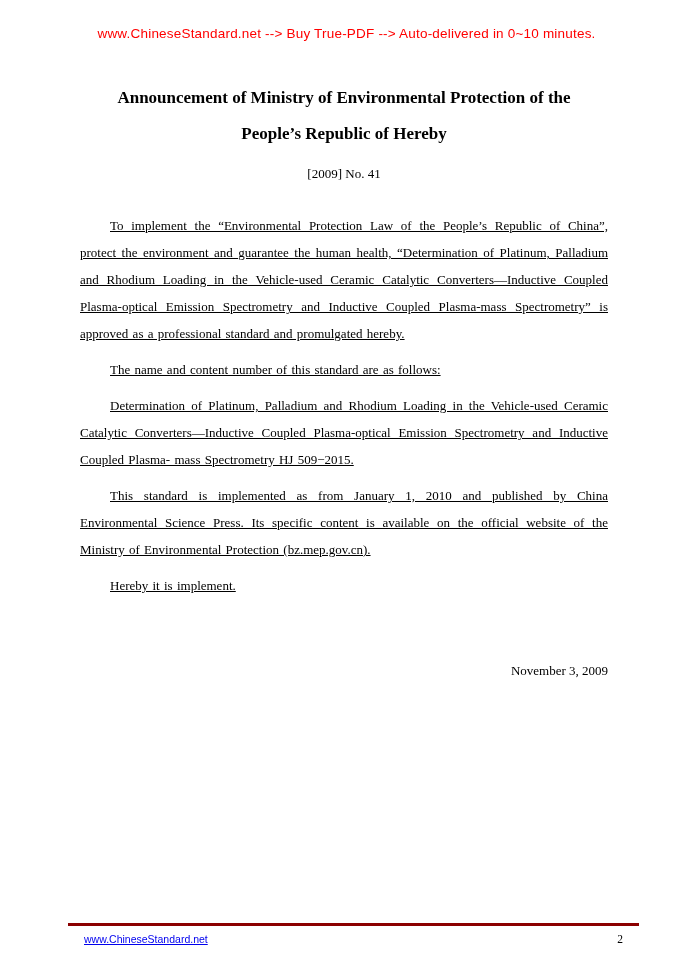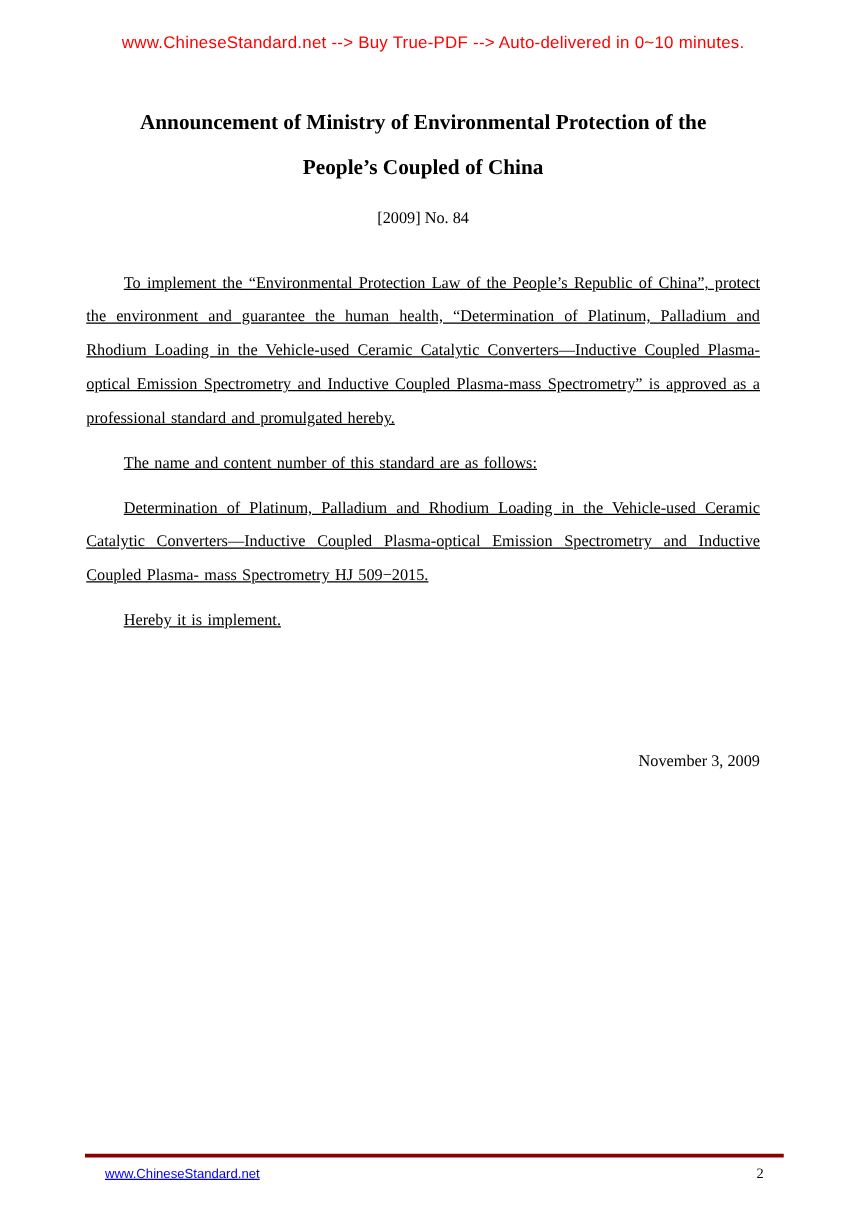--- a/index.html
+++ b/index.html
@@ -28,21 +28,21 @@
     width: 100%;
     text-align: center;
     font-family: "Liberation Sans", sans-serif;
     font-size: 13.5px;
     color: #ff0000;
     letter-spacing: 0.2px;
   }
   .content {
     position: absolute;
     top: 80px;
-    left: 69px;
+    left: 80px;
     right: 85px;
   }
   .title {
     font-weight: bold;
     font-size: 17px;
     text-align: center;
     line-height: 36px;
     margin: 0 0 14px 0;
   }
   .title .title-line {
@@ -58,26 +58,26 @@
     line-height: 27px;
     text-align: justify;
     text-indent: 30px;
     margin: 0 0 9px 0;
     word-spacing: 1px;
     text-decoration: underline;
   }
   .date-line {
     font-size: 13px;
     text-align: right;
-    margin-top: 92px;
+    margin-top: 64px;
   }
   .footer {
     position: absolute;
     left: 68px;
-    right: 66px;
+    right: 54px;
     top: 923px;
   }
   .footer-divider {
     height: 3px;
     width: 100%;
     border: none;
     margin: 0 0 7px 0;
   }
   .footer-row {
     display: flex;
@@ -101,31 +101,32 @@
 <body>
 
 <div class="page">
 
   <div class="banner" style="color: rgb(255, 0, 0);">www.ChineseStandard.net --&gt; Buy True-PDF --&gt; Auto-delivered in 0~10 minutes.</div>
 
   <div class="content">
 
     <h1 class="title">
       <span class="title-line">Announcement of Ministry of Environmental Protection of the</span>
-      <span class="title-line">People’s Coupled of China</span>
+      <span class="title-line">People’s Republic of Hereby</span>
     </h1>
 
-    <div class="docnum">[2009] No. 84</div>
+    <div class="docnum">[2009] No. 41</div>
 
     <p class="para">To implement the “Environmental Protection Law of the People’s Republic of China”, protect the environment and guarantee the human health, “Determination of Platinum, Palladium and Rhodium Loading in the Vehicle-used Ceramic Catalytic Converters—Inductive Coupled Plasma-optical Emission Spectrometry and Inductive Coupled Plasma-mass Spectrometry” is approved as a professional standard and promulgated hereby.</p>
 
     <p class="para">The name and content number of this standard are as follows:</p>
 
     <p class="para">Determination of Platinum, Palladium and Rhodium Loading in the Vehicle-used Ceramic Catalytic Converters—Inductive Coupled Plasma-optical Emission Spectrometry and Inductive Coupled Plasma- mass Spectrometry HJ 509−2015.</p>
 
+    <p class="para">This standard is implemented as from January 1, 2010 and published by China Environmental Science Press. Its specific content is available on the official website of the Ministry of Environmental Protection (bz.mep.gov.cn).</p>
 
     <p class="para">Hereby it is implement.</p>
 
     <div class="date-line">November 3, 2009</div>
 
   </div>
 
   <div class="footer">
     <hr class="footer-divider" style="background: rgb(139, 0, 0);">
     <div class="footer-row">

